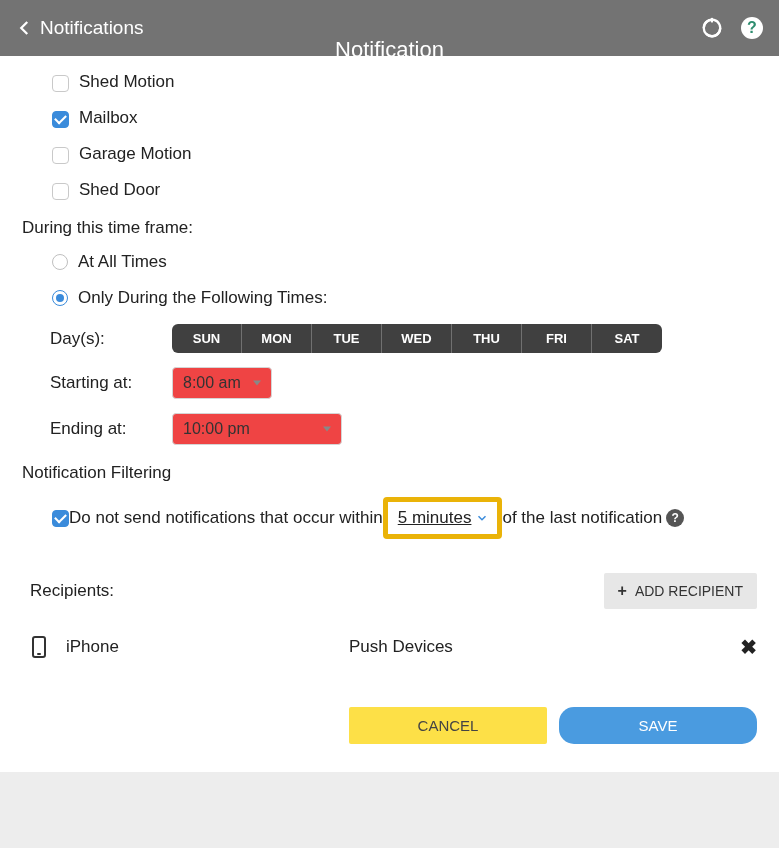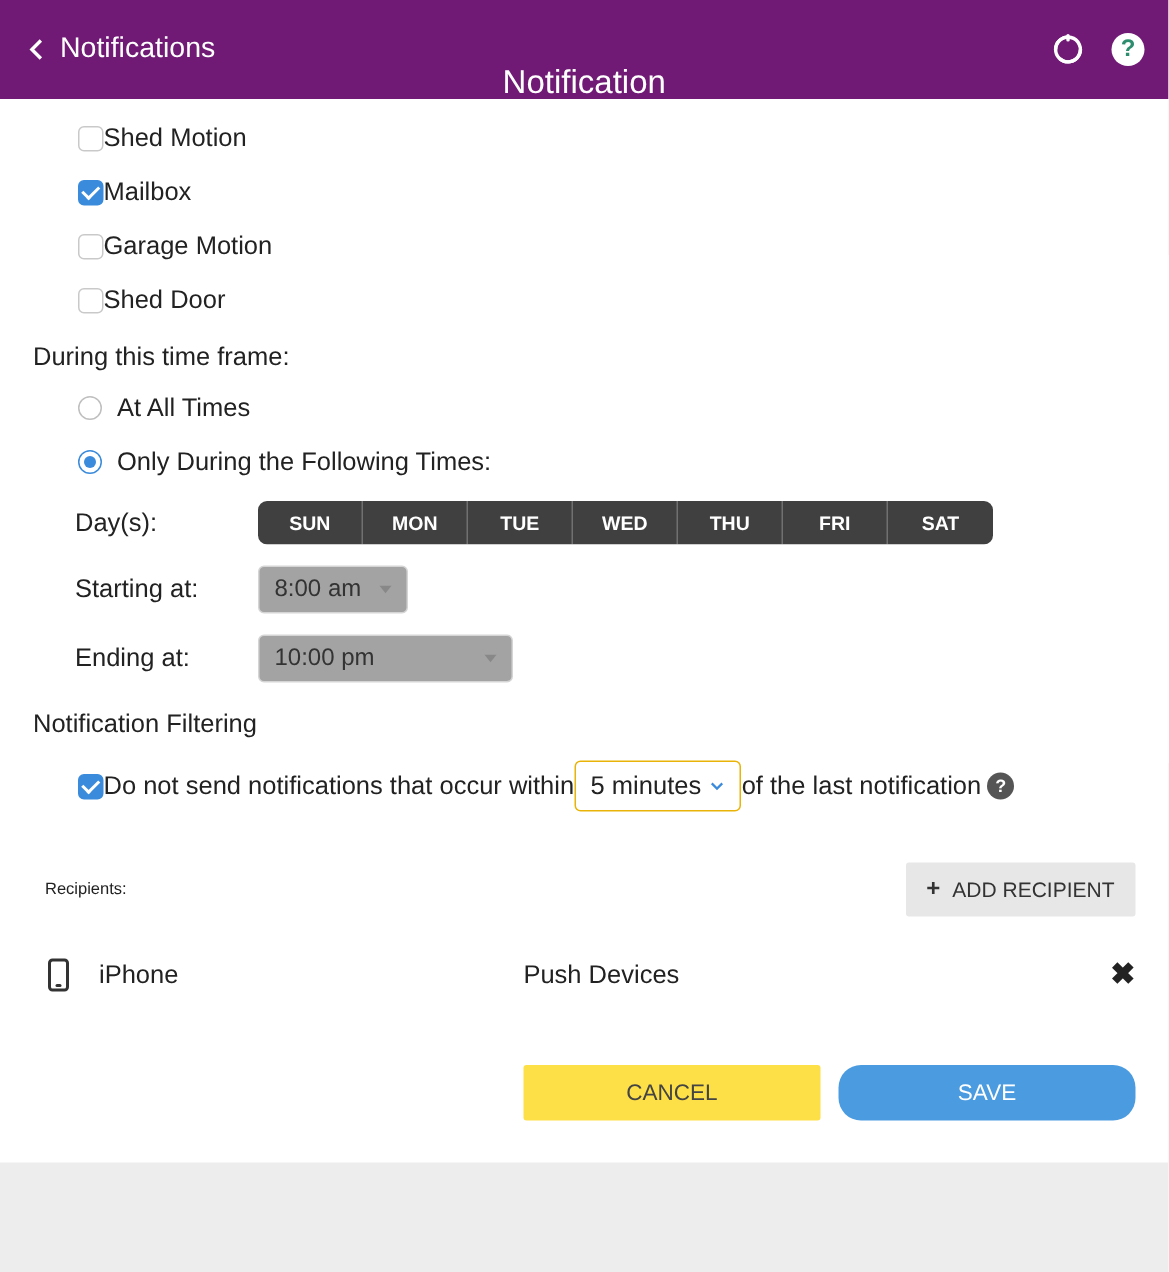--- a/index.html
+++ b/index.html
@@ -4,22 +4,22 @@
 <style>
   * { box-sizing: border-box; margin: 0; padding: 0; }
   body {
     font-family: -apple-system, BlinkMacSystemFont, "Segoe UI", Arial, sans-serif;
     background: #ededed;
     width: 779px;
     height: 848px;
     overflow: hidden;
   }
   .header {
-    background: #701a75;
-    height: 66px;
+    background: #737373;
+    height: 56px;
     display: flex;
     align-items: center;
     padding: 0 16px;
     position: relative;
   }
   .back-group {
     display: flex;
     align-items: center;
     gap: 6px;
     cursor: pointer;
@@ -65,21 +65,22 @@
     font-size: 16px;
   }
   .content {
     background: #fff;
     padding: 16px 22px 28px 22px;
     min-height: 668px;
   }
   .sensor-list { padding-left: 30px; }
   .check-row {
     display: flex;
-    align-items: center;
+    align-items: flex-end;
+    gap: 10px;
     margin-bottom: 16px;
   }
   .checkbox {
     width: 17px; height: 17px;
     border: 1.5px solid #c9c9c9;
     border-radius: 4px;
     display: flex;
     align-items: center;
     justify-content: center;
     flex-shrink: 0;
@@ -154,21 +155,21 @@
     cursor: pointer;
   }
   .day-pill:last-child { border-right: none; }
   .select {
     border: 1px solid #d5d5d5;
     border-radius: 4px;
     padding: 6px 30px 6px 10px;
     font-size: 16px;
     color: #333;
     position: relative;
-    background: #a3a3a3;
+    background: #ef4444;
     cursor: pointer;
     min-width: 100px;
   }
   .select .caret {
     position: absolute;
     right: 10px;
     top: 50%;
     transform: translateY(-50%);
     width: 0; height: 0;
     border-left: 4px solid transparent;
@@ -179,28 +180,29 @@
   .filter-row {
     display: flex;
     align-items: center;
     padding-left: 30px;
     margin-top: 14px;
     font-size: 17px;
     color: #222;
     flex-wrap: wrap;
   }
   .inline-select {
-    border: 1px solid #eab308;
+    border: 5px solid #eab308;
     border-radius: 4px;
     padding: 6px 8px 6px 10px;
     font-size: 17px;
     display: inline-flex;
     align-items: center;
     gap: 4px;
     cursor: pointer;
+    text-decoration: underline;
   }
   .chev-down {
     width: 14px; height: 14px;
     stroke: #3a8bdb; stroke-width: 2.5; fill: none;
   }
   .help-inline {
     width: 18px; height: 18px;
     border-radius: 50%;
     background: #555;
     color: #fff;
@@ -391,21 +393,21 @@
       <span>5 minutes</span>
       <svg class="chev-down" viewBox="0 0 24 24">
           <polyline points="6 9 12 15 18 9"></polyline>
         </svg>
     </div>
     <span>of the last notification</span>
     <span class="help-inline">?</span>
   </div>
 
   <div class="recipients-header">
-    <span style="font-size:11px;color:#222;padding-left:8px;">Recipients:</span>
+    <span style="font-size:17px;color:#222;padding-left:8px;">Recipients:</span>
     <button class="add-recipient-btn">
       <span class="plus">+</span>
       <span>ADD RECIPIENT</span>
     </button>
   </div>
 
   <div class="recipient-row">
     <div class="phone-icon"></div>
     <span class="recipient-name">iPhone</span>
     <span class="push-label">Push Devices</span>

